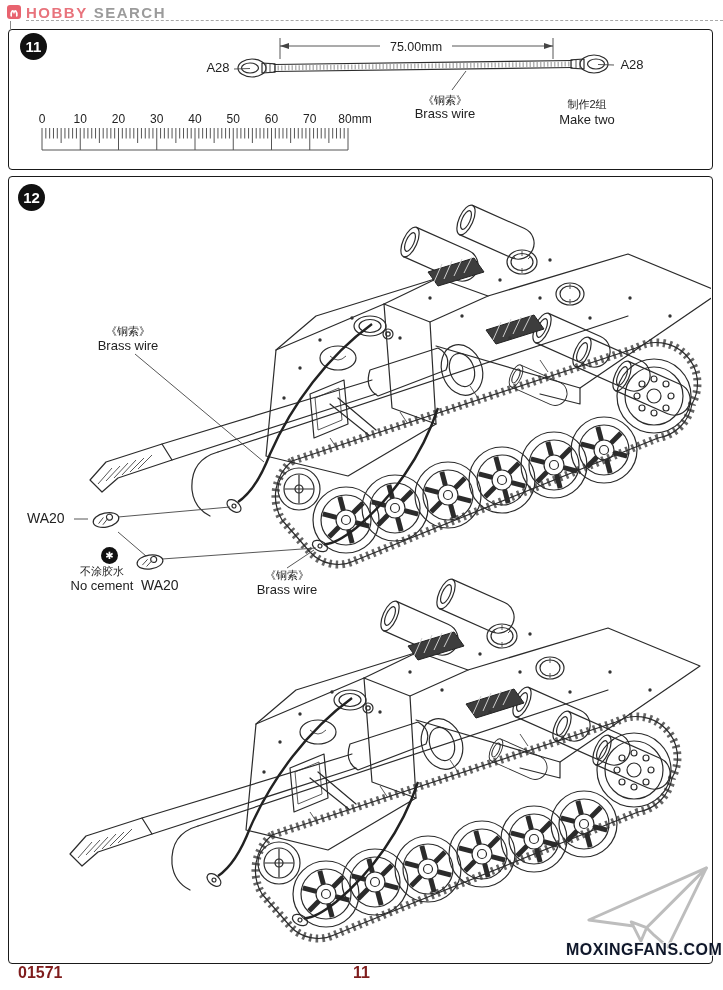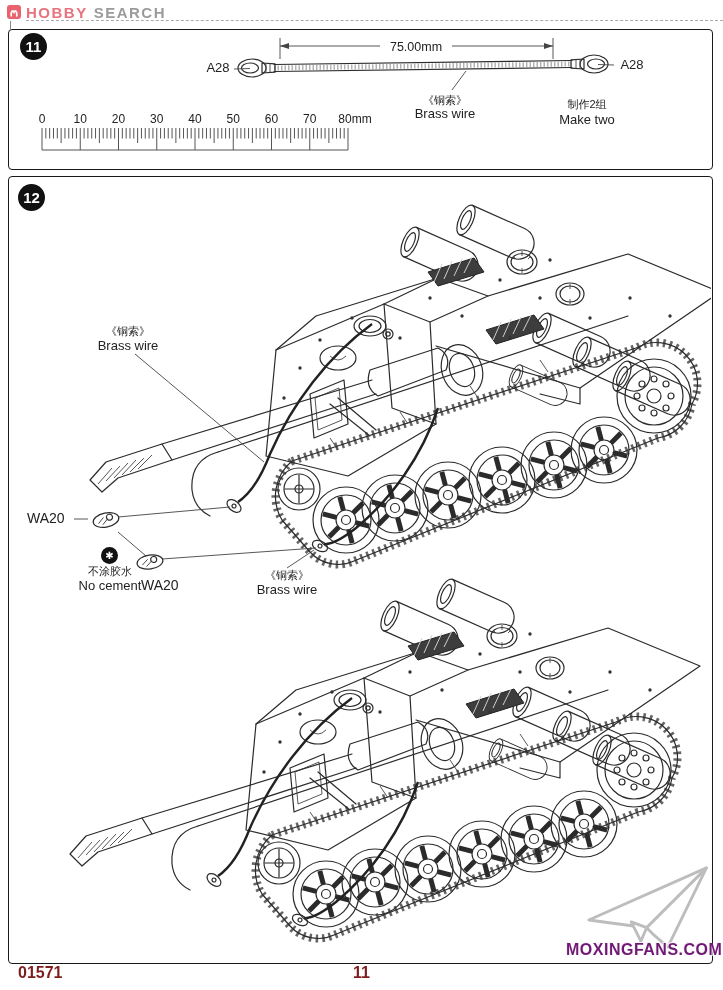--- a/index.html
+++ b/index.html
@@ -26,21 +26,21 @@
   .lbl .cn{font-size:11px;display:block;}
   .lbl .en{font-size:13px;display:block;margin-top:1px;}
   .part-code{font-size:14px;color:#222;white-space:nowrap;}
   #no-cement-badge{left:101px;top:547px;width:17px;height:17px;border-radius:50%;background:#111;
       color:#fff;font-size:10px;display:flex;align-items:center;justify-content:center;}
   
   .footer-num{font-size:16px;font-weight:bold;color:#7f1d1d;}
   #kit-number{left:18px;top:964px;}
   #page-number{left:0;right:0;top:964px;text-align:center;}
   #watermark-text{left:566px;top:941px;width:154px;text-align:right;font-size:16px;font-weight:bold;
-      letter-spacing:.5px;color:#701a75;text-shadow:1px 1px 0 #fff,-1px -1px 0 #f2f2f2;}
+      letter-spacing:.5px;color:#0f172a;text-shadow:1px 1px 0 #fff,-1px -1px 0 #f2f2f2;}
   svg text{font-family:"Liberation Sans",sans-serif;fill:#222;}
   .ln{stroke:#2b2b2b;fill:none;stroke-width:1.2;stroke-linejoin:round;stroke-linecap:round;}
   .thin{stroke:#444;stroke-width:.9;fill:none;}
   .bolt{fill:#333;stroke:none;}
 </style>
 </head>
 <body>
 
 <div id="page">
 
@@ -396,21 +396,21 @@
         <line class="thin" x1="-4" y1="4" x2="2" y2="-1"></line>
     </g>
   </svg>
 
   <div class="abs lbl" style="left:66px;top:325px;width:124px;">
     <span class="cn">《铜索》</span>
     <span class="en">Brass wire</span>
   </div>
   <div class="abs part-code" style="left:27px;top:510px;">WA20</div>
   <div class="abs" id="no-cement-badge">✱</div>
-  <div class="abs lbl" style="left:58px;top:565px;width:104px;">
+  <div class="abs lbl" style="left:50px;top:565px;width:104px;">
     <span class="cn">不涂胶水</span>
     <span class="en">No cement</span>
   </div>
   <div class="abs part-code" style="left:141px;top:577px;">WA20</div>
   <div class="abs lbl" style="left:232px;top:569px;width:110px;">
     <span class="cn">《铜索》</span>
     <span class="en">Brass wire</span>
   </div>
 
   <svg class="abs" style="left:583px;top:860px;" width="135" height="92" viewBox="0 0 140 95">

